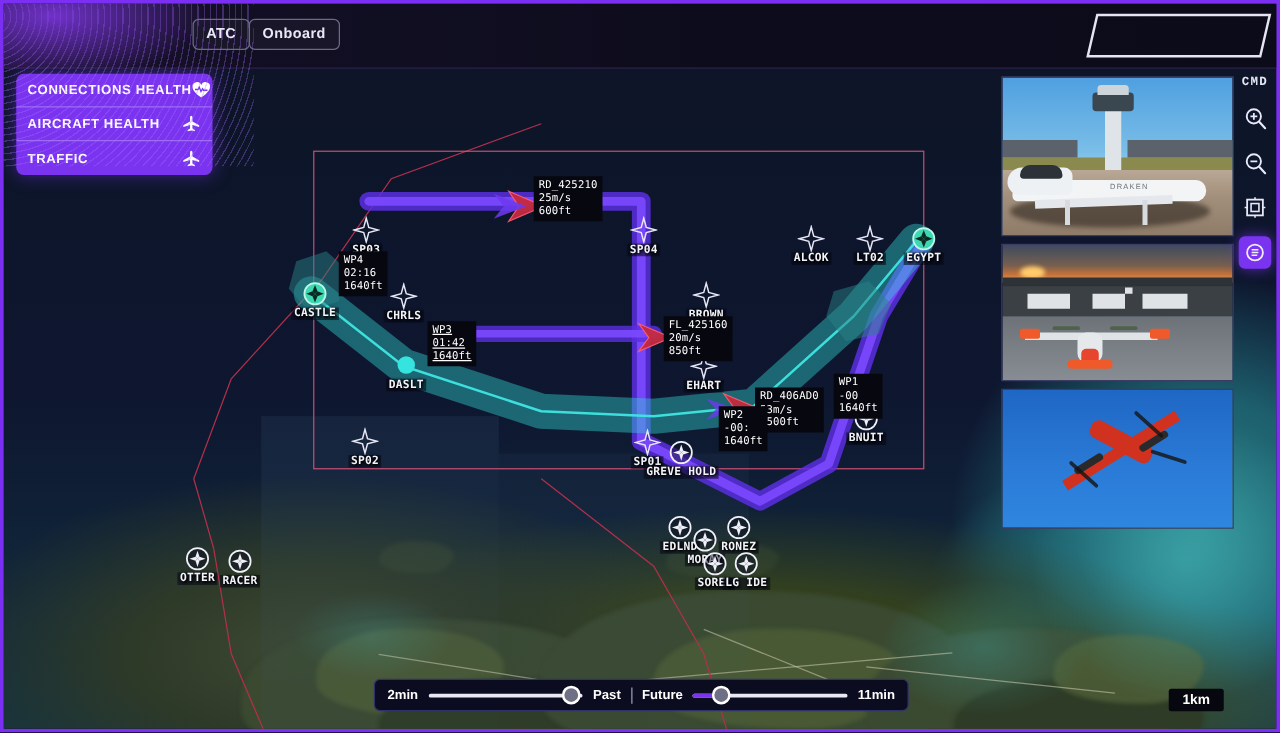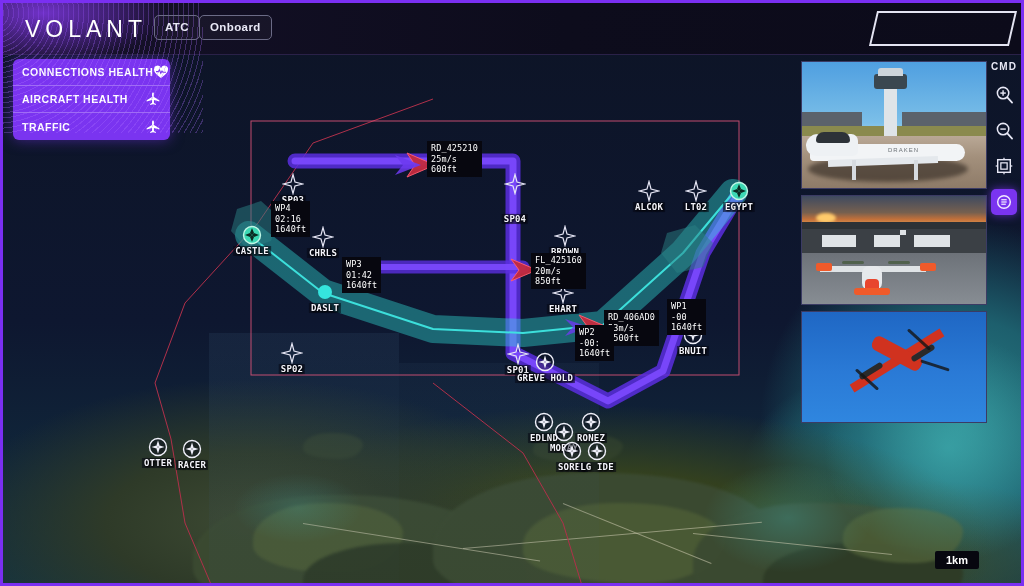--- a/index.html
+++ b/index.html
@@ -192,21 +192,21 @@
   #cam2 .prop { position:absolute; top:65px; width:22px; height:3px; background:rgba(70,90,60,.75); border-radius:2px; }
 
   
   #cam3 .sky { position:absolute; inset:0; background:linear-gradient(180deg,#1f67c4 0%, #2a7ad6 55%, #2f86df 100%); }
   #cam3 .fuse { position:absolute; left:68px; top:34px; width:54px; height:15px; background:#d0321f; border-radius:6px; transform:rotate(28deg); }
   #cam3 .wing { position:absolute; left:42px; top:44px; width:106px; height:9px; background:#d0321f; transform:rotate(-32deg); }
   #cam3 .pod { position:absolute; width:26px; height:6px; background:#2a2a2a; border-radius:3px; }
   #cam3 .blade { position:absolute; width:30px; height:3px; background:rgba(20,20,20,.8); border-radius:2px; }
 
   
-  #rail { position:absolute; right: 2px; top: 58px; width: 30px; z-index: 33; text-align:center; }
+  #rail { position:absolute; right: 2px; top: 58px; width: 30px; z-index: 33; text-align:center;font-family:Liberation Mono, monospace; }
   #cmd-label { color:#e7e7f4; font-size:10px; font-weight:bold; letter-spacing:1px; margin-bottom:9px; }
   .rail-btn {
     width:26px; height:26px; margin: 0 auto 10px auto;
     display:flex; align-items:center; justify-content:center;
     border-radius:5px; cursor:pointer;
   }
   .rail-btn.active { background:#7a34f0; box-shadow:0 0 10px rgba(122,52,240,.7); }
   .rail-btn svg { display:block; }
 
   
@@ -367,21 +367,21 @@
           <svg viewBox="0 0 22 22" width="22" height="22">
             <polygon points="11,1.5 13,9 20.5,11 13,13 11,20.5 9,13 1.5,11 9,9" fill="none" stroke="#e6e6f5" stroke-width="1.2"></polygon>
           </svg>
         </div>
         <div class="wp-name" style="left: 290px; top: 192px;">SP03</div>
         <div class="wp" style="left: 512px; top: 181px;">
           <svg viewBox="0 0 22 22" width="22" height="22">
             <polygon points="11,1.5 13,9 20.5,11 13,13 11,20.5 9,13 1.5,11 9,9" fill="none" stroke="#e6e6f5" stroke-width="1.2"></polygon>
           </svg>
         </div>
-        <div class="wp-name" style="left: 512px; top: 192px; margin-top: 19px;">SP04</div>
+        <div class="wp-name" style="left: 512px; top: 192px;">SP04</div>
         <div class="wp" style="left: 646px; top: 188px;">
           <svg viewBox="0 0 22 22" width="22" height="22">
             <polygon points="11,1.5 13,9 20.5,11 13,13 11,20.5 9,13 1.5,11 9,9" fill="none" stroke="#e6e6f5" stroke-width="1.2"></polygon>
           </svg>
         </div>
         <div class="wp-name" style="left: 646px; top: 199px;">ALCOK</div>
         <div class="wp" style="left: 693px; top: 188px;">
           <svg viewBox="0 0 22 22" width="22" height="22">
             <polygon points="11,1.5 13,9 20.5,11 13,13 11,20.5 9,13 1.5,11 9,9" fill="none" stroke="#e6e6f5" stroke-width="1.2"></polygon>
           </svg>
@@ -541,36 +541,35 @@
 600ft</div>
         <div class="infobox" style="left: 528px; top: 250px;">FL_425160
 20m/s
 850ft</div>
         <div class="infobox" style="left: 601px; top: 307px;">RD_406AD0
 53m/s
 1500ft</div>
         <div class="infobox" style="left: 268px; top: 198px;">WP4
 02:16
 1640ft</div>
-        <div class="infobox" style="left: 339px; top: 254px;">WP3
+        <div class="infobox" style="left: 339px; top: 254px; text-decoration: underline;">WP3
 01:42
 1640ft</div>
         <div class="infobox" style="left: 572px; top: 322px;">WP2
 -00:
 1640ft</div>
         <div class="infobox" style="left: 664px; top: 296px;">WP1
 -00
 1640ft</div>
       </div>
   </div>
 
   <div id="header">
     <div id="header-rings"></div>
     <div id="header-glow"></div>
-    <div id="brand">VOLANT</div>
     <div class="hdr-btn" id="btn-atc">ATC</div>
     <div class="hdr-btn" id="btn-onboard">Onboard</div>
     <div id="alias-logo"></div>
   </div>
 
   <div id="sidebar">
 
     <div class="side-item">
       <span class="side-label">CONNECTIONS HEALTH</span>
       <span class="side-ico">
@@ -698,16 +697,32 @@
         <svg viewBox="0 0 20 20" width="18" height="18">
           <circle cx="10" cy="10" r="7" fill="none" stroke="#f2eaff" stroke-width="1.6"></circle>
           <line x1="7" y1="7.5" x2="13" y2="7.5" stroke="#f2eaff" stroke-width="1.4"></line>
           <line x1="7" y1="10" x2="13" y2="10" stroke="#f2eaff" stroke-width="1.4"></line>
           <line x1="7" y1="12.5" x2="12" y2="12.5" stroke="#f2eaff" stroke-width="1.4"></line>
         </svg>
       </span>
     </div>
   </div>
 
+  <div id="timeline">
+    <span class="tl-end">2min</span>
+    <div class="tl-track" id="past-track">
+      <div class="tl-knob" id="past-knob" style="left: 92%;"></div>
+    </div>
+    <div class="tl-mid">
+      <span>Past</span>
+      <span class="tl-div"></span>
+      <span>Future</span>
+    </div>
+    <div class="tl-track" id="future-track">
+      <div class="tl-fill" id="future-fill" style="left: 0%; width: 18%;"></div>
+      <div class="tl-knob" id="future-knob" style="left: 18%;"></div>
+    </div>
+    <span class="tl-end">11min</span>
+  </div>
 
   <div id="scale-badge">1km</div>
 
 </div>
 
 </body></html>

